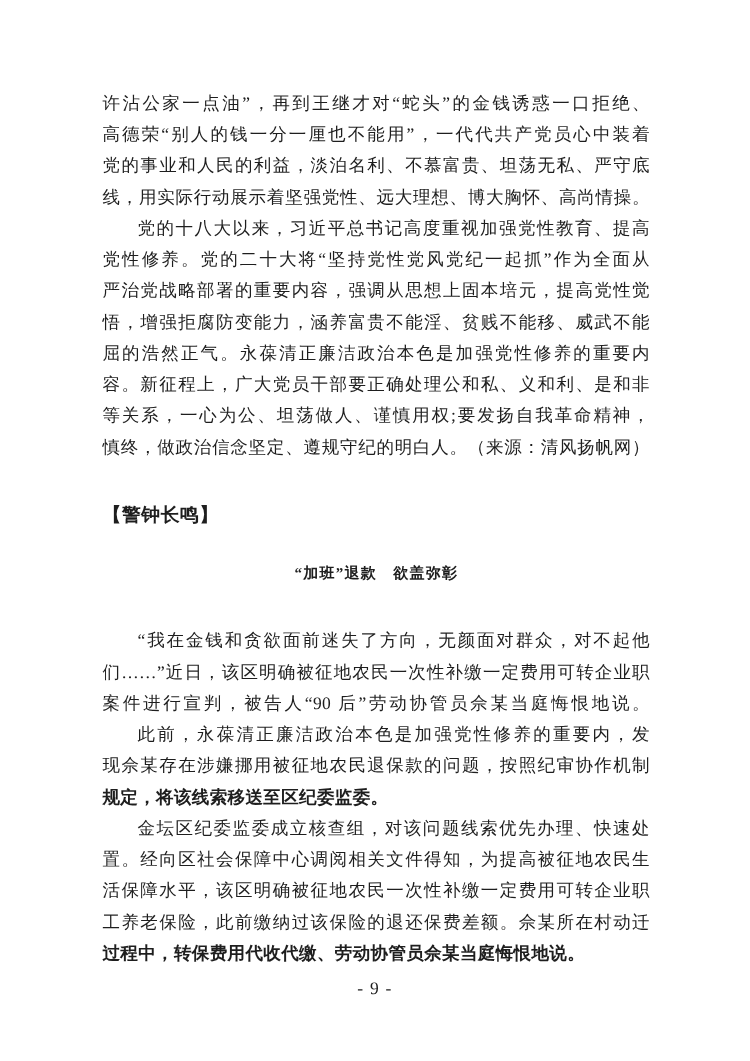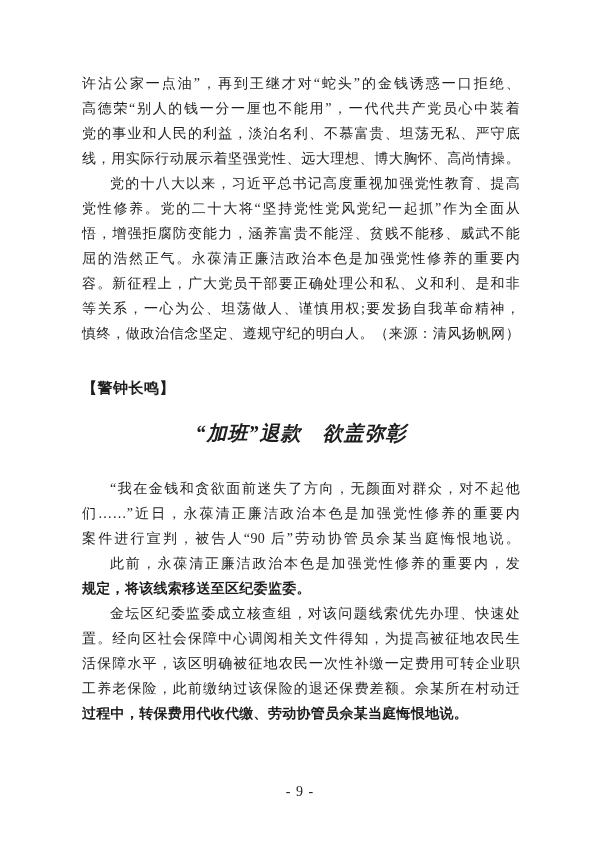--- a/index.html
+++ b/index.html
@@ -50,26 +50,25 @@
   }
   .section-header {
     margin-top: 30px;
     font-size: 15px;
     line-height: 25px;
     font-weight: bold;
     letter-spacing: 0.5px;
   }
   .article-title {
     margin-top: 19px;
-    font-size: 20px;
+    font-size: 12px;
     line-height: 26px;
     font-weight: bold;
     text-align: center;
     letter-spacing: 1px;
-    font-style: italic;
   }
   .para-c {
     margin-top: 30px;
   }
   .page-number {
     position: absolute;
     left: 0;
     top: 782px;
     width: 600px;
     text-align: center;
@@ -87,39 +86,41 @@
     <div class="para">
       <div class="line">许沾公家一点油”，再到王继才对“蛇头”的金钱诱惑一口拒绝、</div>
       <div class="line">高德荣“别人的钱一分一厘也不能用”，一代代共产党员心中装着</div>
       <div class="line">党的事业和人民的利益，淡泊名利、不慕富贵、坦荡无私、严守底</div>
       <div class="line">线，用实际行动展示着坚强党性、远大理想、博大胸怀、高尚情操。</div>
     </div>
 
     <div class="para">
       <div class="line indent">党的十八大以来，习近平总书记高度重视加强党性教育、提高</div>
       <div class="line">党性修养。党的二十大将“坚持党性党风党纪一起抓”作为全面从</div>
+      <div class="line">严治党战略部署的重要内容，强调从思想上固本培元，提高党性觉</div>
       <div class="line">悟，增强拒腐防变能力，涵养富贵不能淫、贫贱不能移、威武不能</div>
       <div class="line">屈的浩然正气。永葆清正廉洁政治本色是加强党性修养的重要内</div>
       <div class="line">容。新征程上，广大党员干部要正确处理公和私、义和利、是和非</div>
       <div class="line">等关系，一心为公、坦荡做人、谨慎用权;要发扬自我革命精神，</div>
       <div class="line">慎终，做政治信念坚定、遵规守纪的明白人。（来源：清风扬帆网）</div>
     </div>
 
     <div class="section-header">【警钟长鸣】</div>
 
     <div class="article-title">“加班”退款　欲盖弥彰</div>
 
     <div class="para para-c">
       <div class="line indent">“我在金钱和贪欲面前迷失了方向，无颜面对群众，对不起他</div>
-      <div class="line">们……”近日，永葆清正廉洁政治本色是加强党性修养的重要内</div>
+      <div class="line">们……”近日，该区明确被征地农民一次性补缴一定费用可转企业职</div>
       <div class="line">案件进行宣判，被告人“90 后”劳动协管员佘某当庭悔恨地说。</div>
     </div>
 
     <div class="para">
       <div class="line indent">此前，永葆清正廉洁政治本色是加强党性修养的重要内，发</div>
+      <div class="line">现佘某存在涉嫌挪用被征地农民退保款的问题，按照纪审协作机制</div>
       <div class="line short">规定，将该线索移送至区纪委监委。</div>
     </div>
 
     <div class="para">
       <div class="line indent">金坛区纪委监委成立核查组，对该问题线索优先办理、快速处</div>
       <div class="line">置。经向区社会保障中心调阅相关文件得知，为提高被征地农民生</div>
       <div class="line">活保障水平，该区明确被征地农民一次性补缴一定费用可转企业职</div>
       <div class="line">工养老保险，此前缴纳过该保险的退还保费差额。佘某所在村动迁</div>
       <div class="line short">过程中，转保费用代收代缴、劳动协管员佘某当庭悔恨地说。</div>
     </div>

